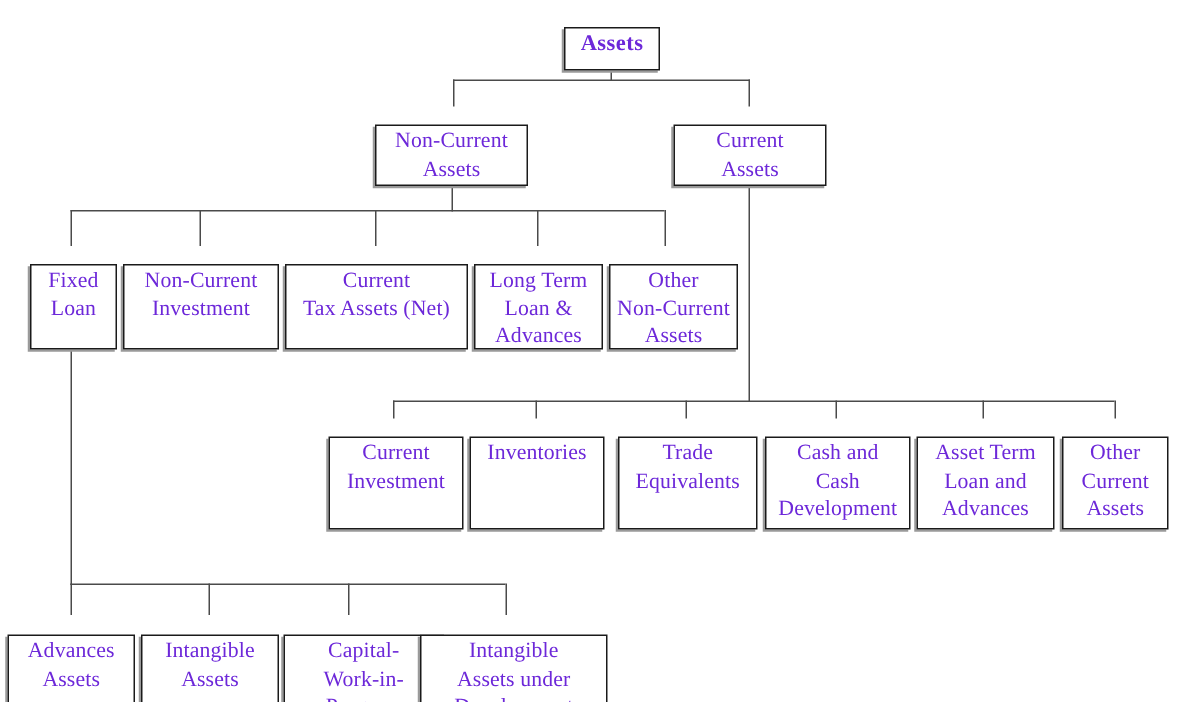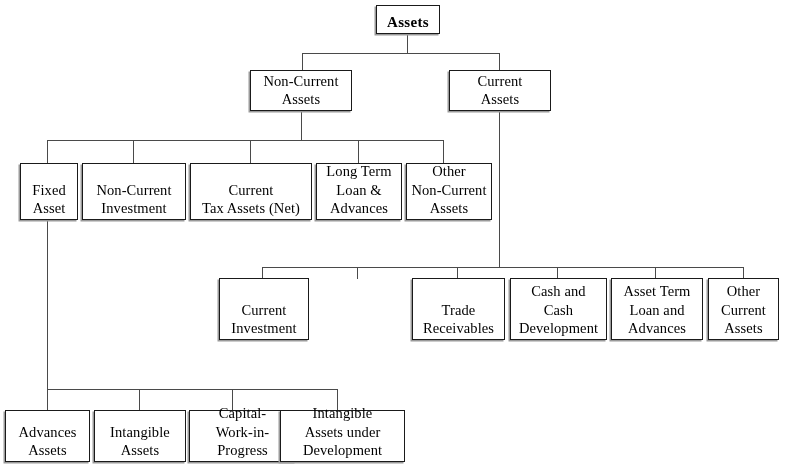--- a/index.html
+++ b/index.html
@@ -15,29 +15,30 @@
     font-family: "Liberation Serif", "DejaVu Serif", serif;
     overflow: hidden;
   }
   .node {
     position: absolute;
     box-sizing: border-box;
     background: #ffffff;
     border: 1px solid #1a1a1a;
     box-shadow: -1.5px 1.5px 0 0 #9a9a9a;
     display: flex;
-    align-items: flex-end;
+    align-items: flex-start;
     justify-content: center;
     text-align: center;
-    color: #000000;
+    color: #6d28d9;
     font-size: 14.5px;
     line-height: 1.28;
     letter-spacing: 0.1px;
     padding: 1px 3px;
     z-index: 3;
+    margin-top: 13px;
   }
   .node.root {
     font-weight: bold;
     font-size: 15px;
     letter-spacing: 0.3px;
   }
   .node span {
     display: block;
     width: 100%;
     white-space: pre-line;
@@ -92,21 +93,21 @@
     <span>Non-Current
 Assets</span>
   </div>
   <div class="node" style="left:449px; top:70px; width:102px; height:41px;">
     <span>Current
 Assets</span>
   </div>
 
   <div class="node" style="left:20px; top:163px; width:58px; height:57px;">
     <span>Fixed
-Asset</span>
+Loan</span>
   </div>
   <div class="node" style="left:82px; top:163px; width:104px; height:57px;">
     <span>Non-Current
 Investment</span>
   </div>
   <div class="node" style="left:190px; top:163px; width:122px; height:57px;">
     <span>Current
 Tax Assets (Net)</span>
   </div>
   <div class="node" style="left:316px; top:163px; width:86px; height:57px;">
@@ -117,23 +118,26 @@
   <div class="node" style="left:406px; top:163px; width:86px; height:57px;">
     <span>Other
 Non-Current
 Assets</span>
   </div>
 
   <div class="node" style="left:219px; top:278px; width:90px; height:62px;">
     <span>Current
 Investment</span>
   </div>
+  <div class="node" style="left:313px; top:278px; width:90px; height:62px;">
+    <span>Inventories</span>
+  </div>
   <div class="node" style="left:412px; top:278px; width:93px; height:62px;">
     <span>Trade
-Receivables</span>
+Equivalents</span>
   </div>
   <div class="node" style="left:510px; top:278px; width:97px; height:62px;">
     <span>Cash and
 Cash
 Development</span>
   </div>
   <div class="node" style="left:611px; top:278px; width:92px; height:62px;">
     <span>Asset Term
 Loan and
 Advances</span>

